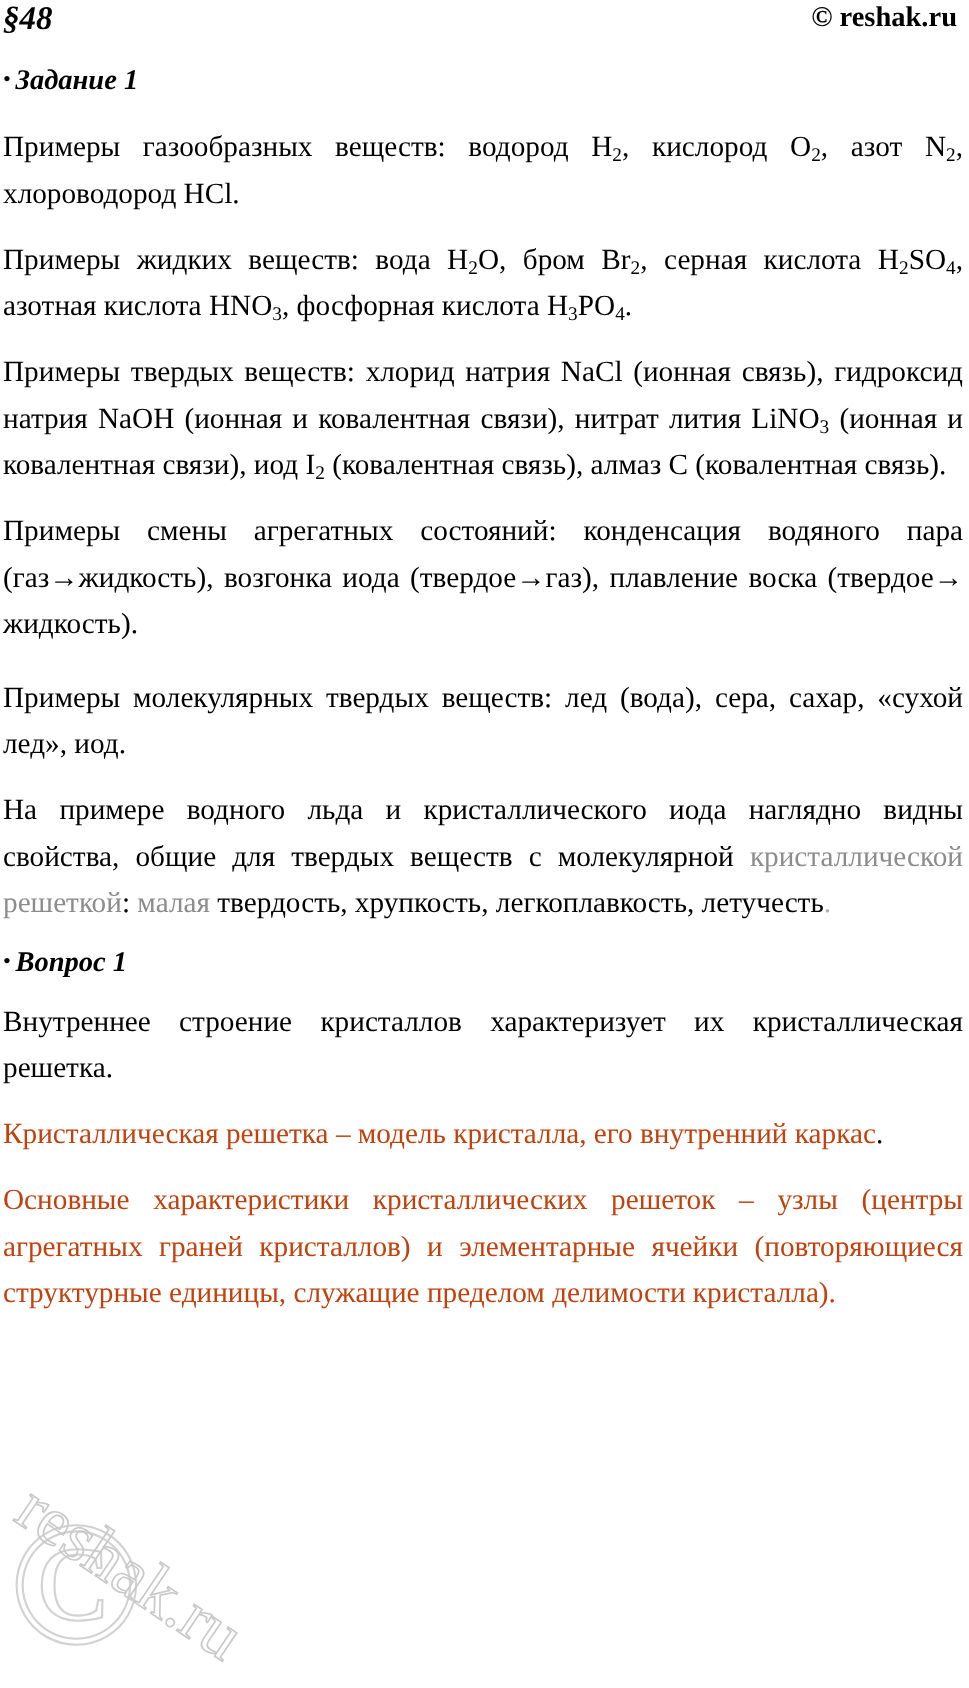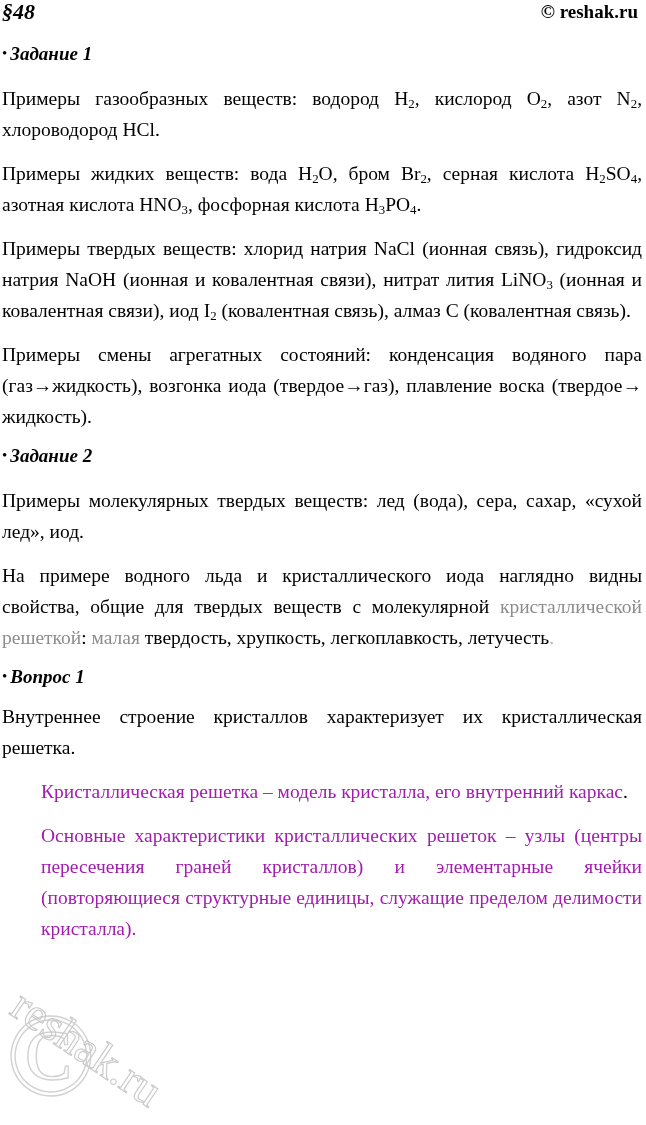--- a/index.html
+++ b/index.html
@@ -77,21 +77,21 @@
   .para.first-after-heading { margin-top: 18px; }
 
   sub {
     font-size: 0.66em;
     vertical-align: -0.26em;
     line-height: 0;
   }
 
   .faded  { color: #8c8c8c; }
   .faded2 { color: #b4b4b4; }
-  .faded3 { color: #a21caf; margin-left: 39px; }
+  .faded3 { color: #c2410c; }
 
   
   .watermark {
     position: absolute;
     left: 0px;
     top: 955px;
     width: 210px;
     height: 170px;
     pointer-events: none;
     z-index: 5;
@@ -138,33 +138,30 @@
     </div>
 
     <p class="para first-after-heading"><span>Примеры газообразных веществ: водород H</span><sub>2</sub><span>, кислород O</span><sub>2</sub><span>, азот N</span><sub>2</sub><span>, хлороводород HCl.</span></p>
 
     <p class="para"><span>Примеры жидких веществ: вода H</span><sub>2</sub><span>O, бром Br</span><sub>2</sub><span>, серная кислота H</span><sub>2</sub><span>SO</span><sub>4</sub><span>, азотная кислота HNO</span><sub>3</sub><span>, фосфорная кислота H</span><sub>3</sub><span>PO</span><sub>4</sub><span>.</span></p>
 
     <p class="para"><span>Примеры твердых веществ: хлорид натрия NaCl (ионная связь), гидроксид натрия NaOH (ионная и ковалентная связи), нитрат лития LiNO</span><sub>3</sub><span> (ионная и ковалентная связи), иод I</span><sub>2</sub><span> (ковалентная связь), алмаз C (ковалентная связь).</span></p>
 
     <p class="para">Примеры смены агрегатных состояний: конденсация водяного пара (газ→жидкость), возгонка иода (твердое→газ), плавление воска (твердое→ жидкость).</p>
 
-    <div class="heading">
-      <span class="bullet">•</span><span>Задание 2</span>
-    </div>
 
     <p class="para first-after-heading">Примеры молекулярных твердых веществ: лед (вода), сера, сахар, «сухой лед», иод.</p>
 
     <p class="para"><span>На примере водного льда и кристаллического иода наглядно видны свойства, общие для твердых веществ с молекулярной </span><span class="faded">кристаллической решеткой</span><span>: </span><span class="faded">малая</span><span> твердость, хрупкость, легкоплавкость, летучесть</span><span class="faded2">.</span></p>
 
     <div class="heading">
       <span class="bullet">•</span><span>Вопрос 1</span>
     </div>
 
 
     <p class="para">Внутреннее строение кристаллов характеризует их кристаллическая решетка.</p>
 
     <p class="para"><span class="faded3">Кристаллическая решетка – модель кристалла, его внутренний каркас</span><span>.</span></p>
 
-    <p class="para faded3">Основные характеристики кристаллических решеток – узлы (центры пересечения граней кристаллов) и элементарные ячейки (повторяющиеся структурные единицы, служащие пределом делимости кристалла).</p>
+    <p class="para faded3">Основные характеристики кристаллических решеток – узлы (центры агрегатных граней кристаллов) и элементарные ячейки (повторяющиеся структурные единицы, служащие пределом делимости кристалла).</p>
 
   </div>
 </div>
 
 </body></html>

